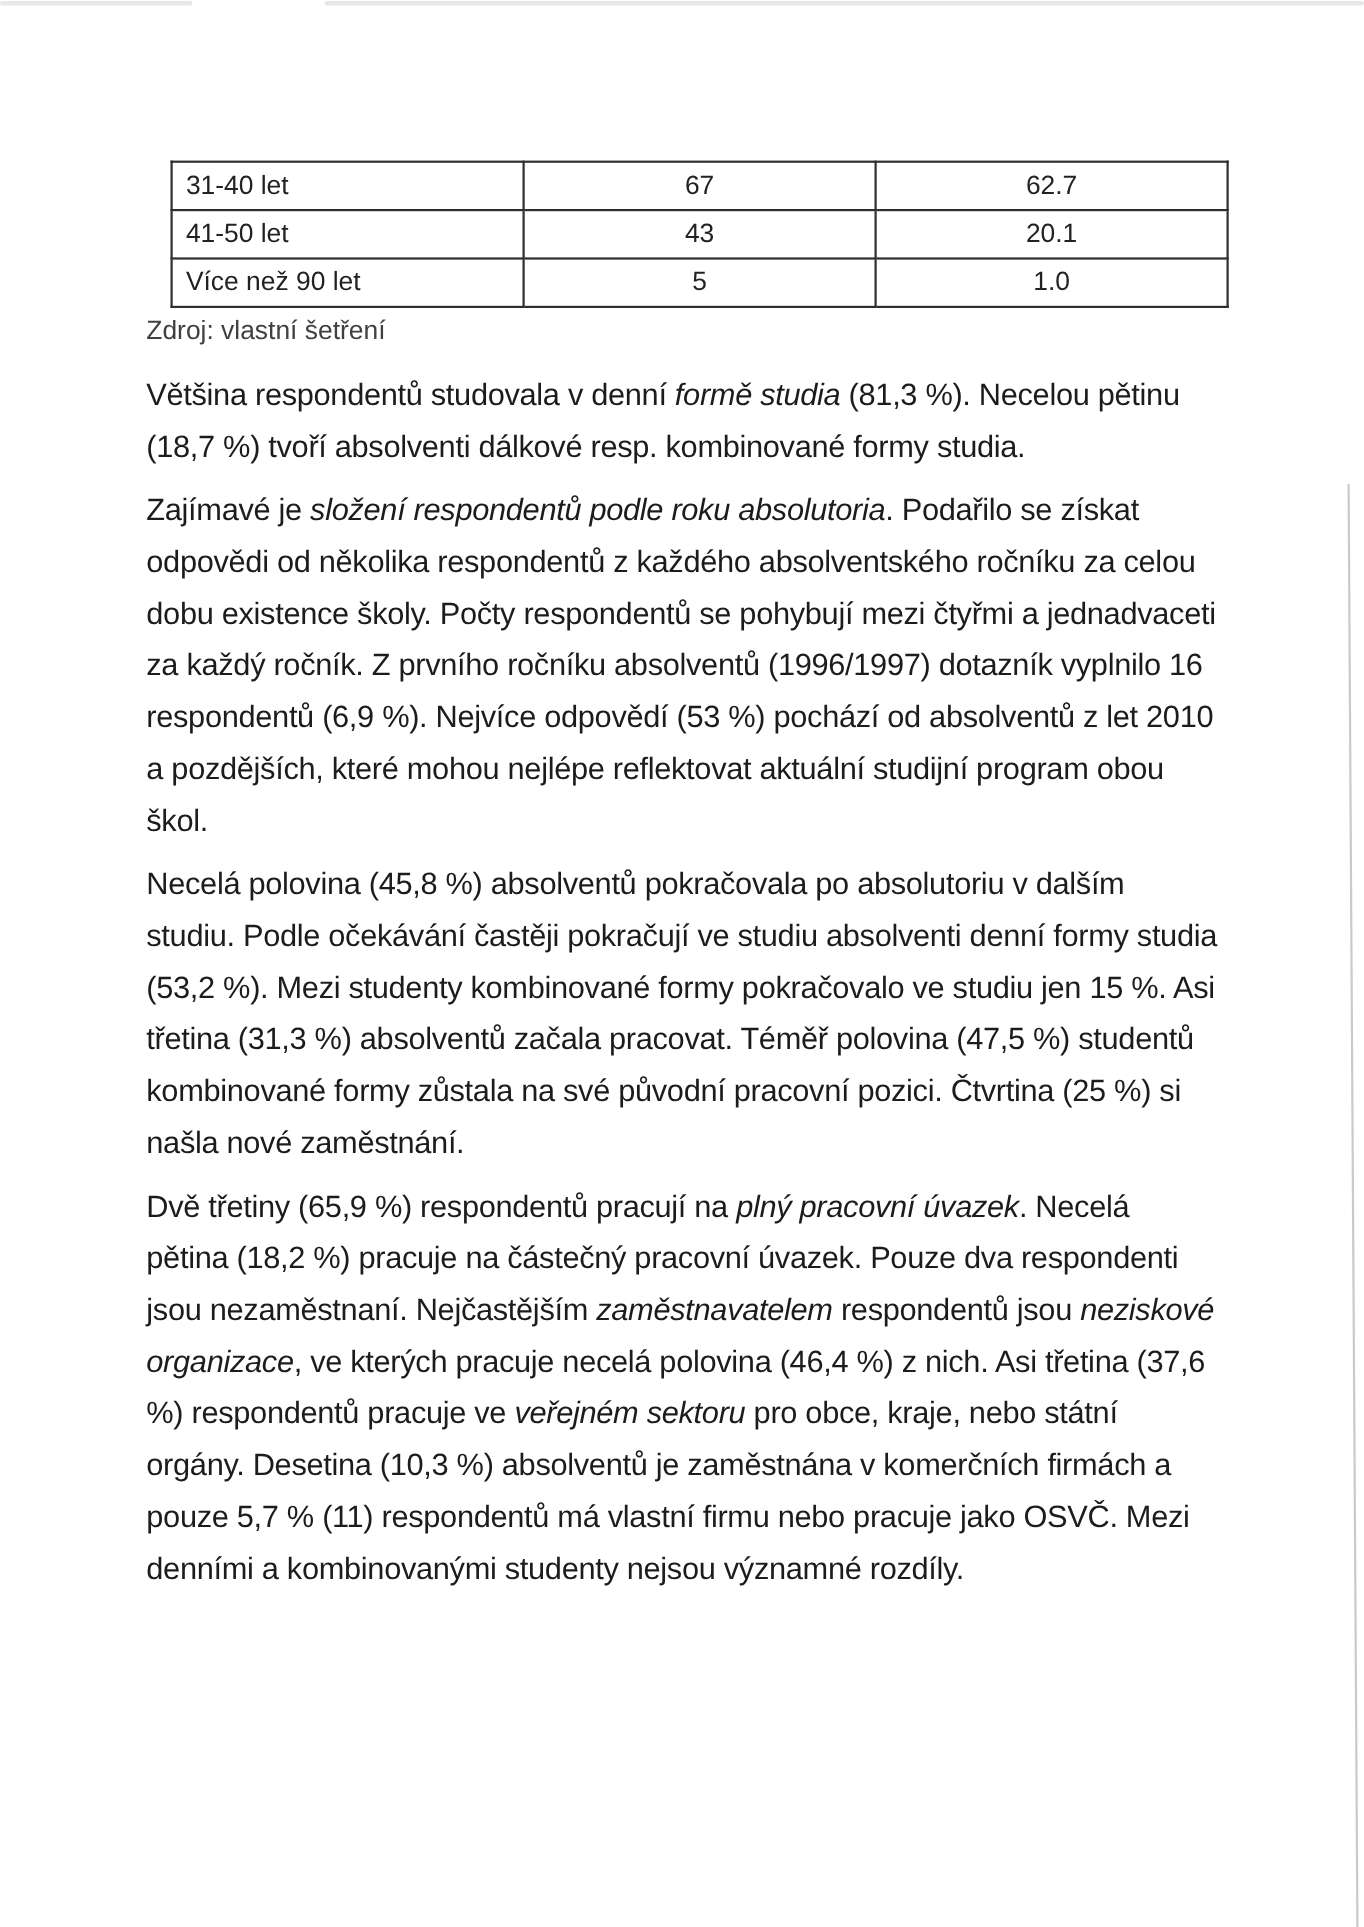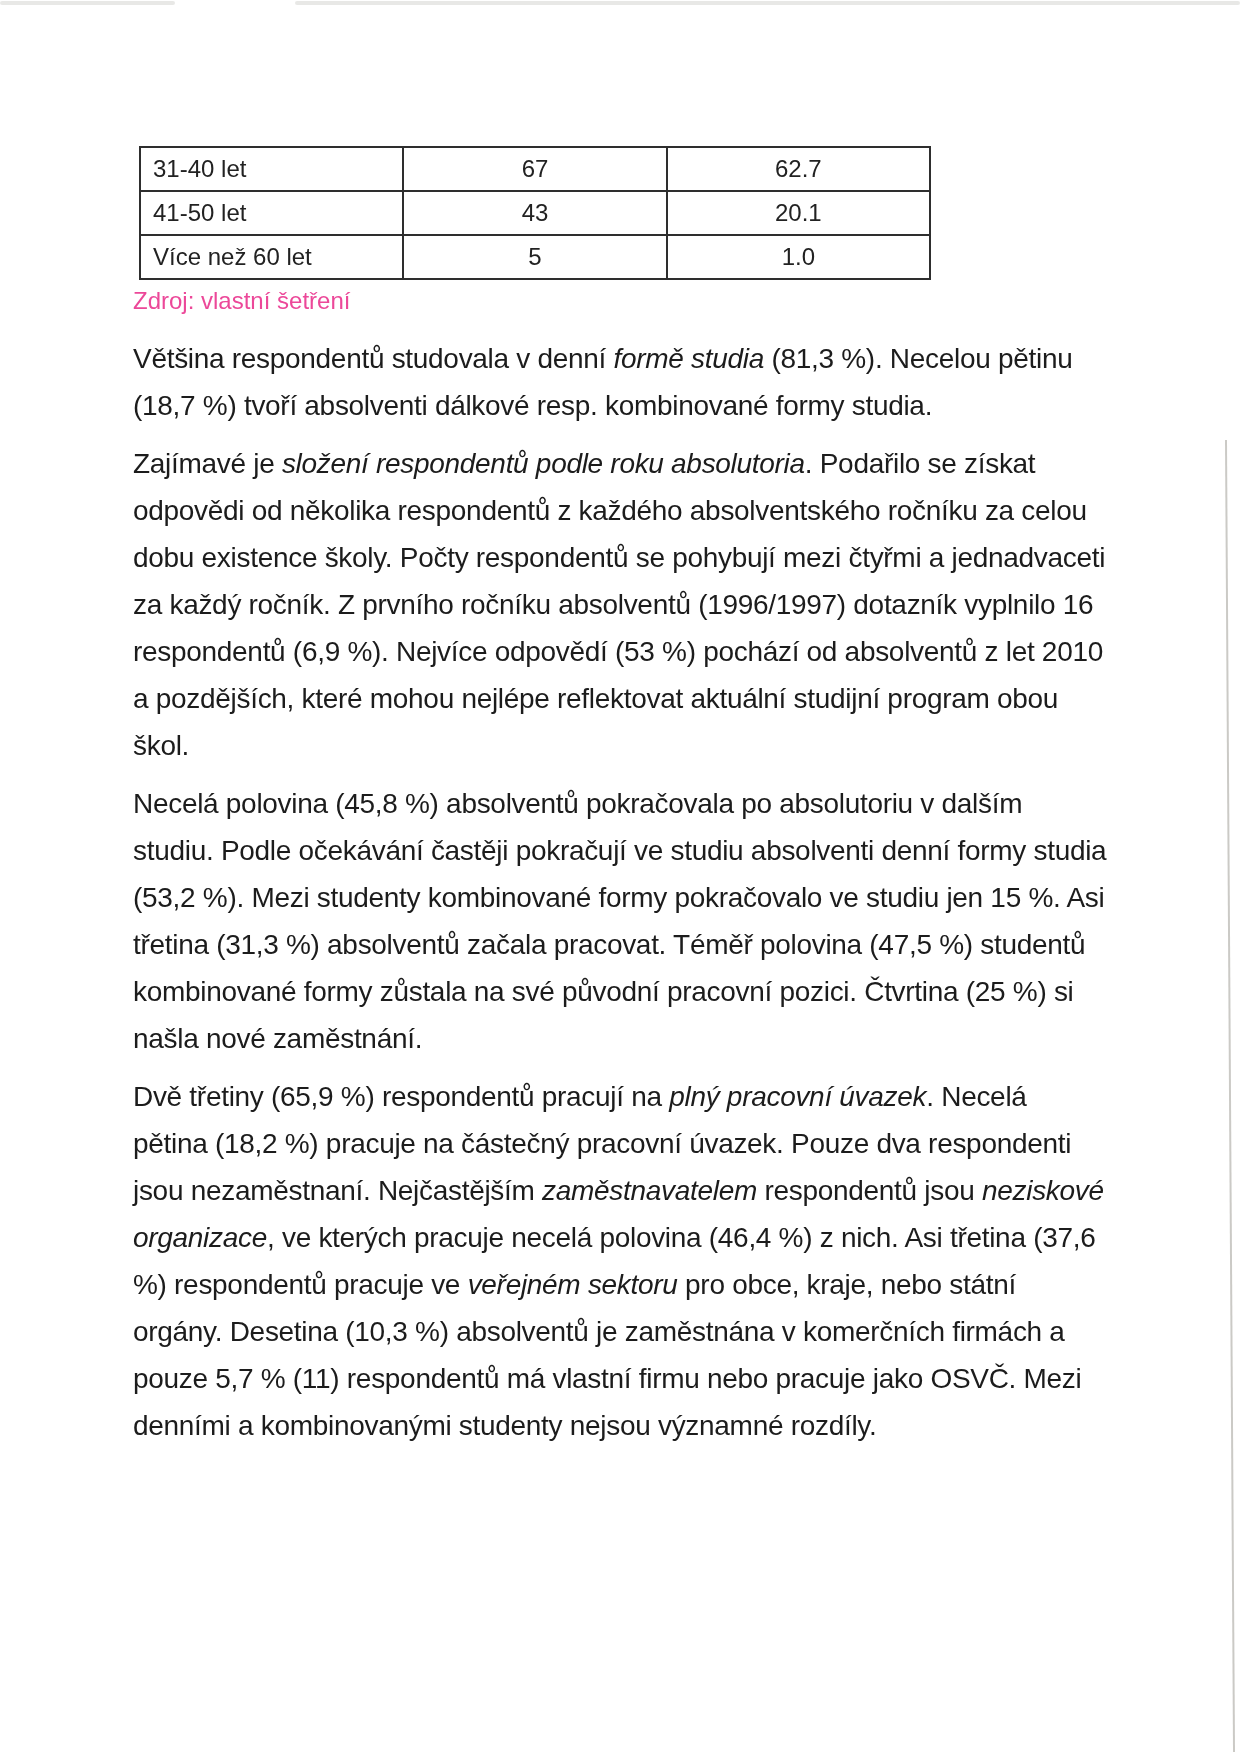--- a/index.html
+++ b/index.html
@@ -12,38 +12,38 @@
     overflow:hidden;
   }
   .content{
     position:absolute;
     left:133px;top:146px;
     width:975px;
   }
   
   table.data{
     border-collapse:collapse;
-    margin-left:6px;
-    width:792px;
+    margin-left:22px;
+    width:962px;
     table-layout:fixed;
   }
   table.data td{
     border:2px solid #2e2e2e;
     height:42px;
     font-size:24px;
     padding:0 12px;
     vertical-align:middle;
     color:#222;
   }
   td.label{text-align:left;}
   td.num{text-align:center;}
   .caption{
     font-size:24px;
     margin:7px 0 20px 0;
-    color:#ec4899;
+    color:#404040;
   }
   
   .bodytext p{
     font-size:28px;
     line-height:47px;
     letter-spacing:-0.3px;
     margin:0 0 11px 0;
     color:#1c1c1c;
     text-align:left;
   }
@@ -86,21 +86,21 @@
           <td class="label">31-40 let</td>
           <td class="num">67</td>
           <td class="num">62.7</td>
         </tr>
         <tr>
           <td class="label">41-50 let</td>
           <td class="num">43</td>
           <td class="num">20.1</td>
         </tr>
         <tr>
-          <td class="label">Více než 60 let</td>
+          <td class="label">Více než 90 let</td>
           <td class="num">5</td>
           <td class="num">1.0</td>
         </tr>
       </tbody>
     </table>
 
     <div class="caption">Zdroj: vlastní šetření</div>
 
     <div class="bodytext">
       <p><span>Většina respondentů studovala v denní </span><em>formě studia</em><span> (81,3 %). Necelou pětinu (18,7 %) tvoří absolventi dálkové resp. kombinované formy studia.</span></p>

